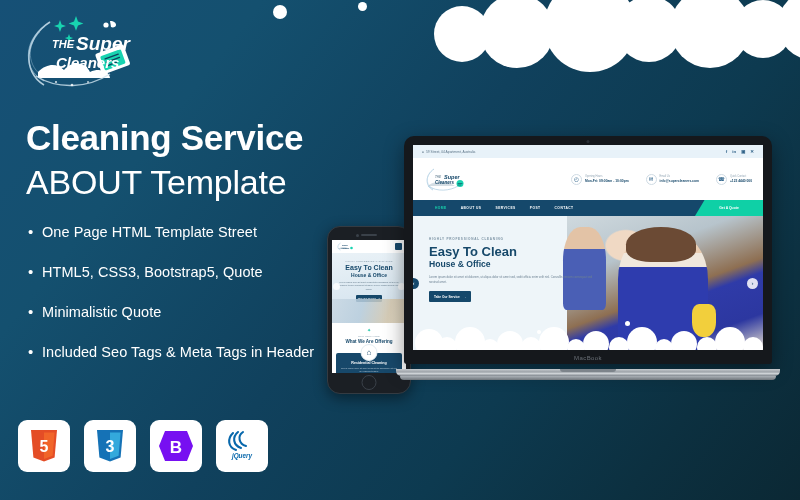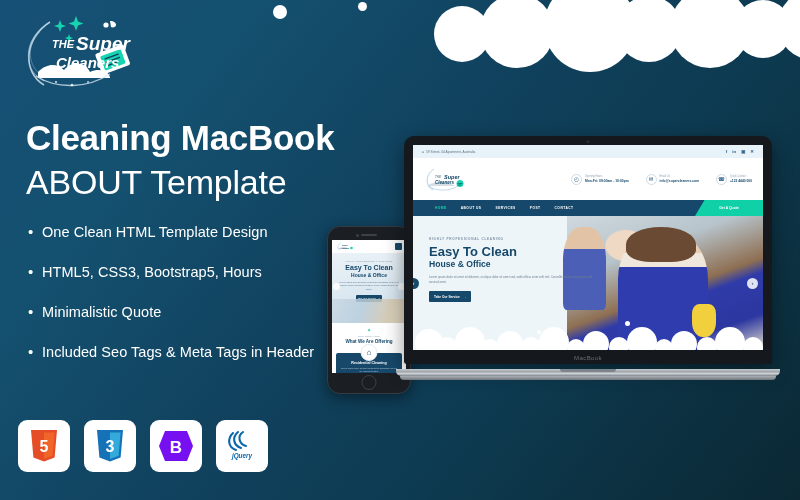--- a/index.html
+++ b/index.html
@@ -240,32 +240,32 @@
             <path d="M92 51 h10"></path>
         </g>
       </g>
       <text x="38" y="36" font-family="Liberation Sans, sans-serif" font-size="11" font-style="italic" font-weight="bold" fill="#ffffff">THE</text>
       <text x="62" y="38" font-family="Liberation Sans, sans-serif" font-size="19" font-style="italic" font-weight="bold" fill="#ffffff">Super</text>
       <text x="42" y="56" font-family="Liberation Sans, sans-serif" font-size="15" font-style="italic" font-weight="bold" fill="#ffffff">Cleaners</text>
     </svg>
   </div>
 
   <div class="headline">
-    <div class="l1">Cleaning MacBook</div>
+    <div class="l1">Cleaning Service</div>
     <div class="l2">ABOUT Template</div>
   </div>
 
   <div class="features">
     <div class="feat">
       <span class="dot">•</span>
-      <span class="txt">One Clean HTML Template Design</span>
+      <span class="txt">One Page HTML Template Street</span>
     </div>
     <div class="feat">
       <span class="dot">•</span>
-      <span class="txt">HTML5, CSS3, Bootstrap5, Hours</span>
+      <span class="txt">HTML5, CSS3, Bootstrap5, Quote</span>
     </div>
     <div class="feat">
       <span class="dot">•</span>
       <span class="txt">Minimalistic Quote</span>
     </div>
     <div class="feat">
       <span class="dot">•</span>
       <span class="txt">Included Seo Tags &amp; Meta Tags in Header</span>
     </div>
   </div>

